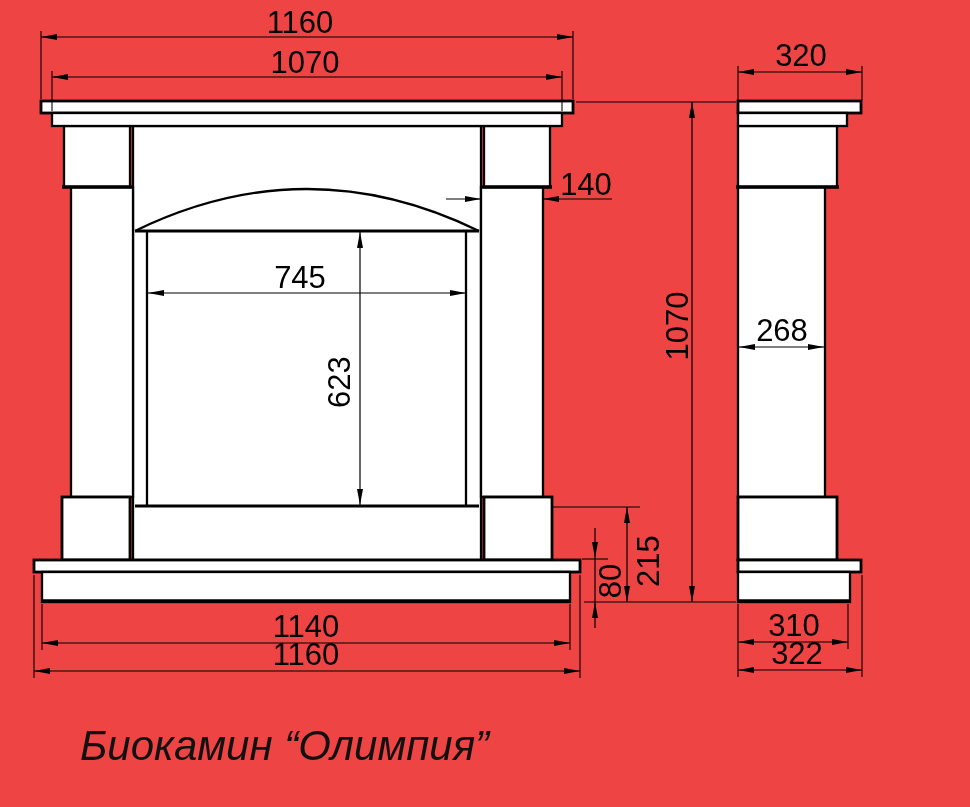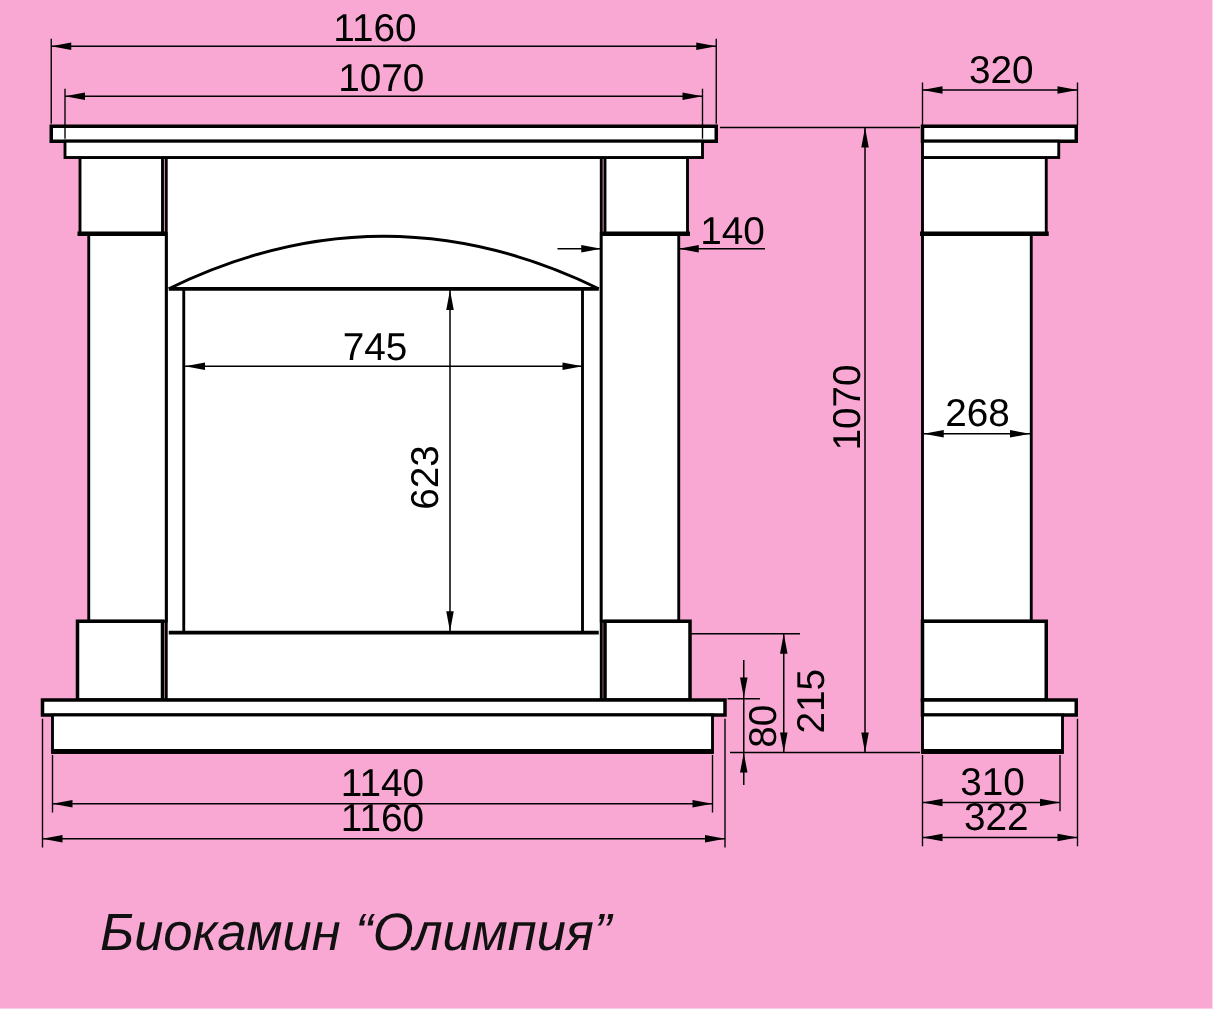--- a/index.html
+++ b/index.html
@@ -8,21 +8,21 @@
     background: #ffffff;
     width: 970px;
     height: 807px;
     overflow: hidden;
     font-family: "Liberation Sans", sans-serif;
   }
   .drawing-stage {
     position: relative;
     width: 970px;
     height: 807px;
-    background: #f9a8d4;
+    background: #ef4444;
   }
   svg { display: block; }
   .outline  { fill: #ffffff; stroke: #000000; stroke-width: 2.3; }
   .outline-bold { fill: #ffffff; stroke: #000000; stroke-width: 2.8; }
   .heavy-line { stroke: #000000; stroke-width: 3.5; fill: none; }
   .mid-line { stroke: #000000; stroke-width: 2.3; fill: none; }
   .thick-line { stroke: #000000; stroke-width: 3; fill: none; }
   .dim-line { stroke: #000000; stroke-width: 1.2; fill: none; }
   .ext-line { stroke: #000000; stroke-width: 1.1; fill: none; }
   .arrowhead { fill: #000000; stroke: none; }

